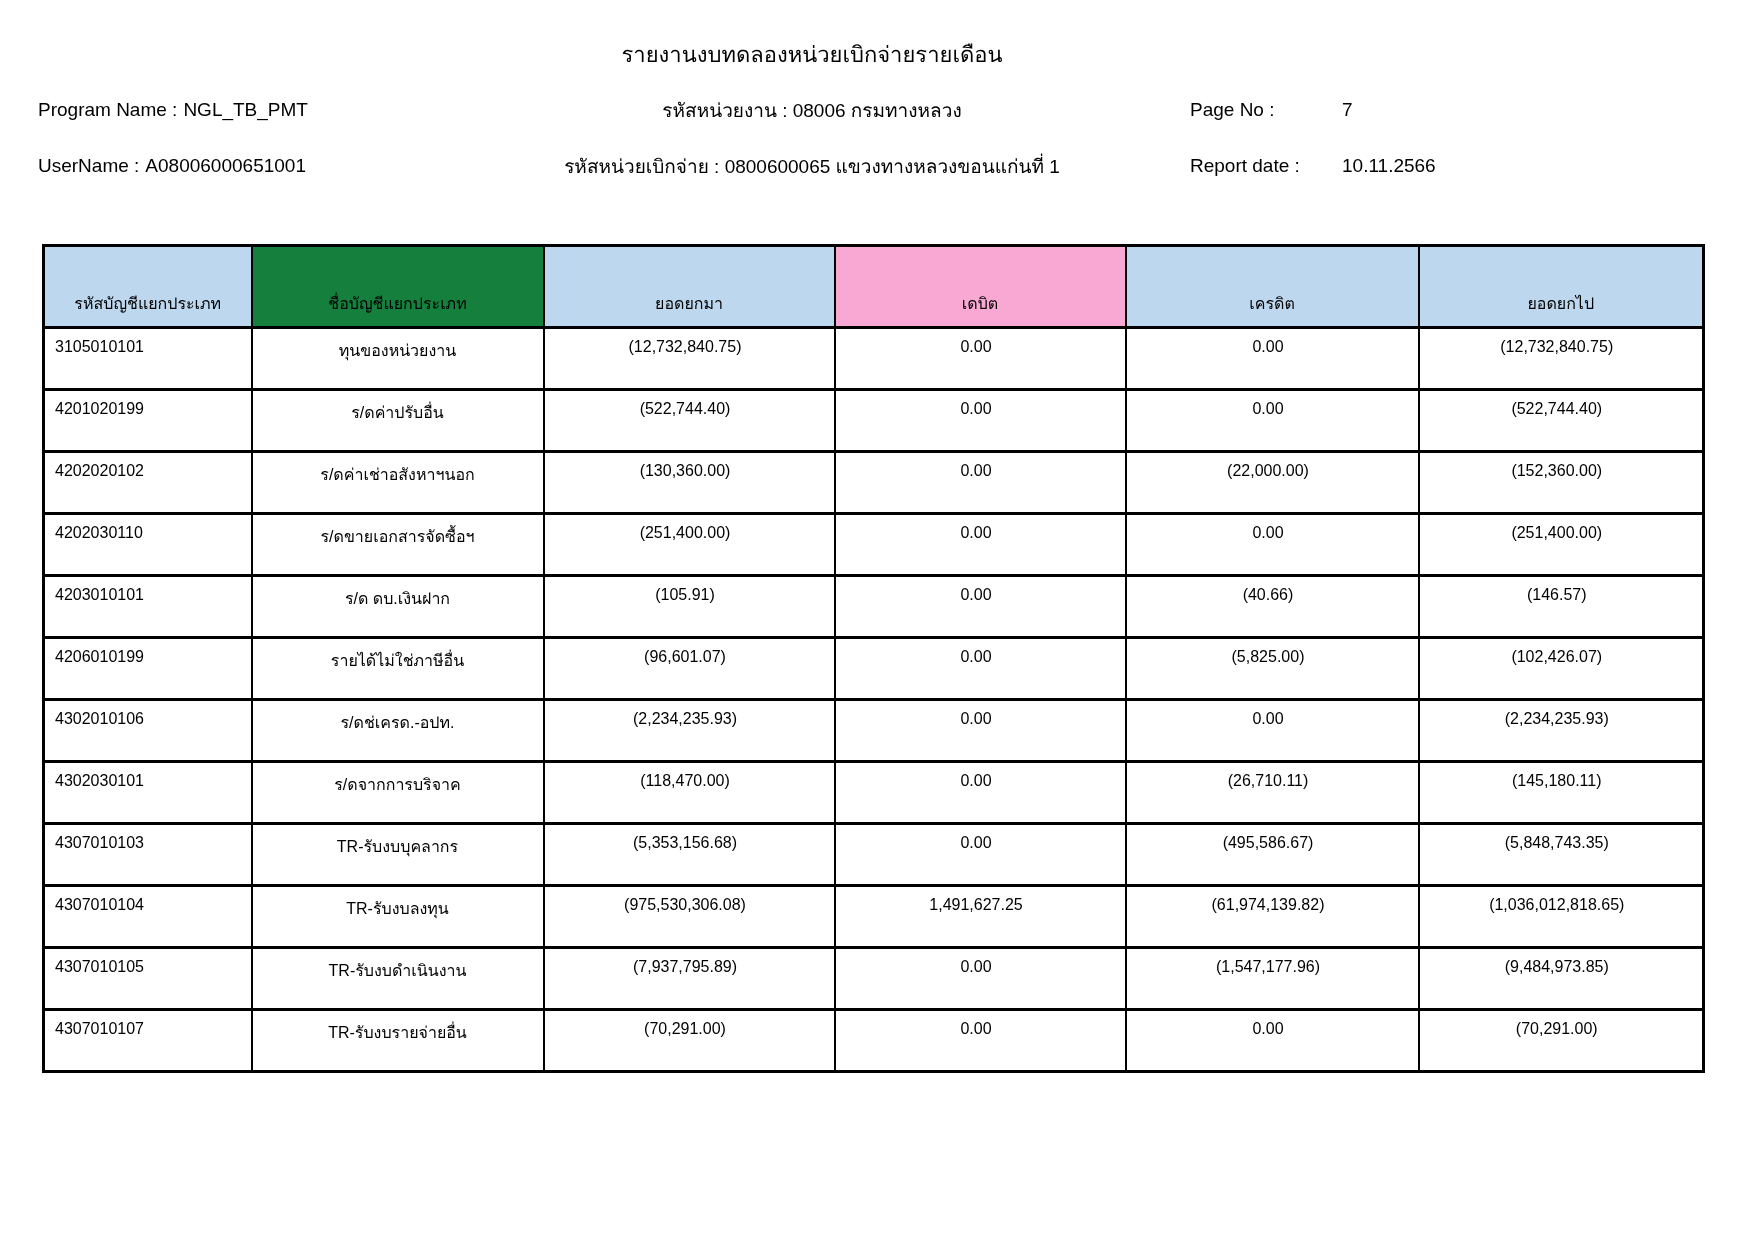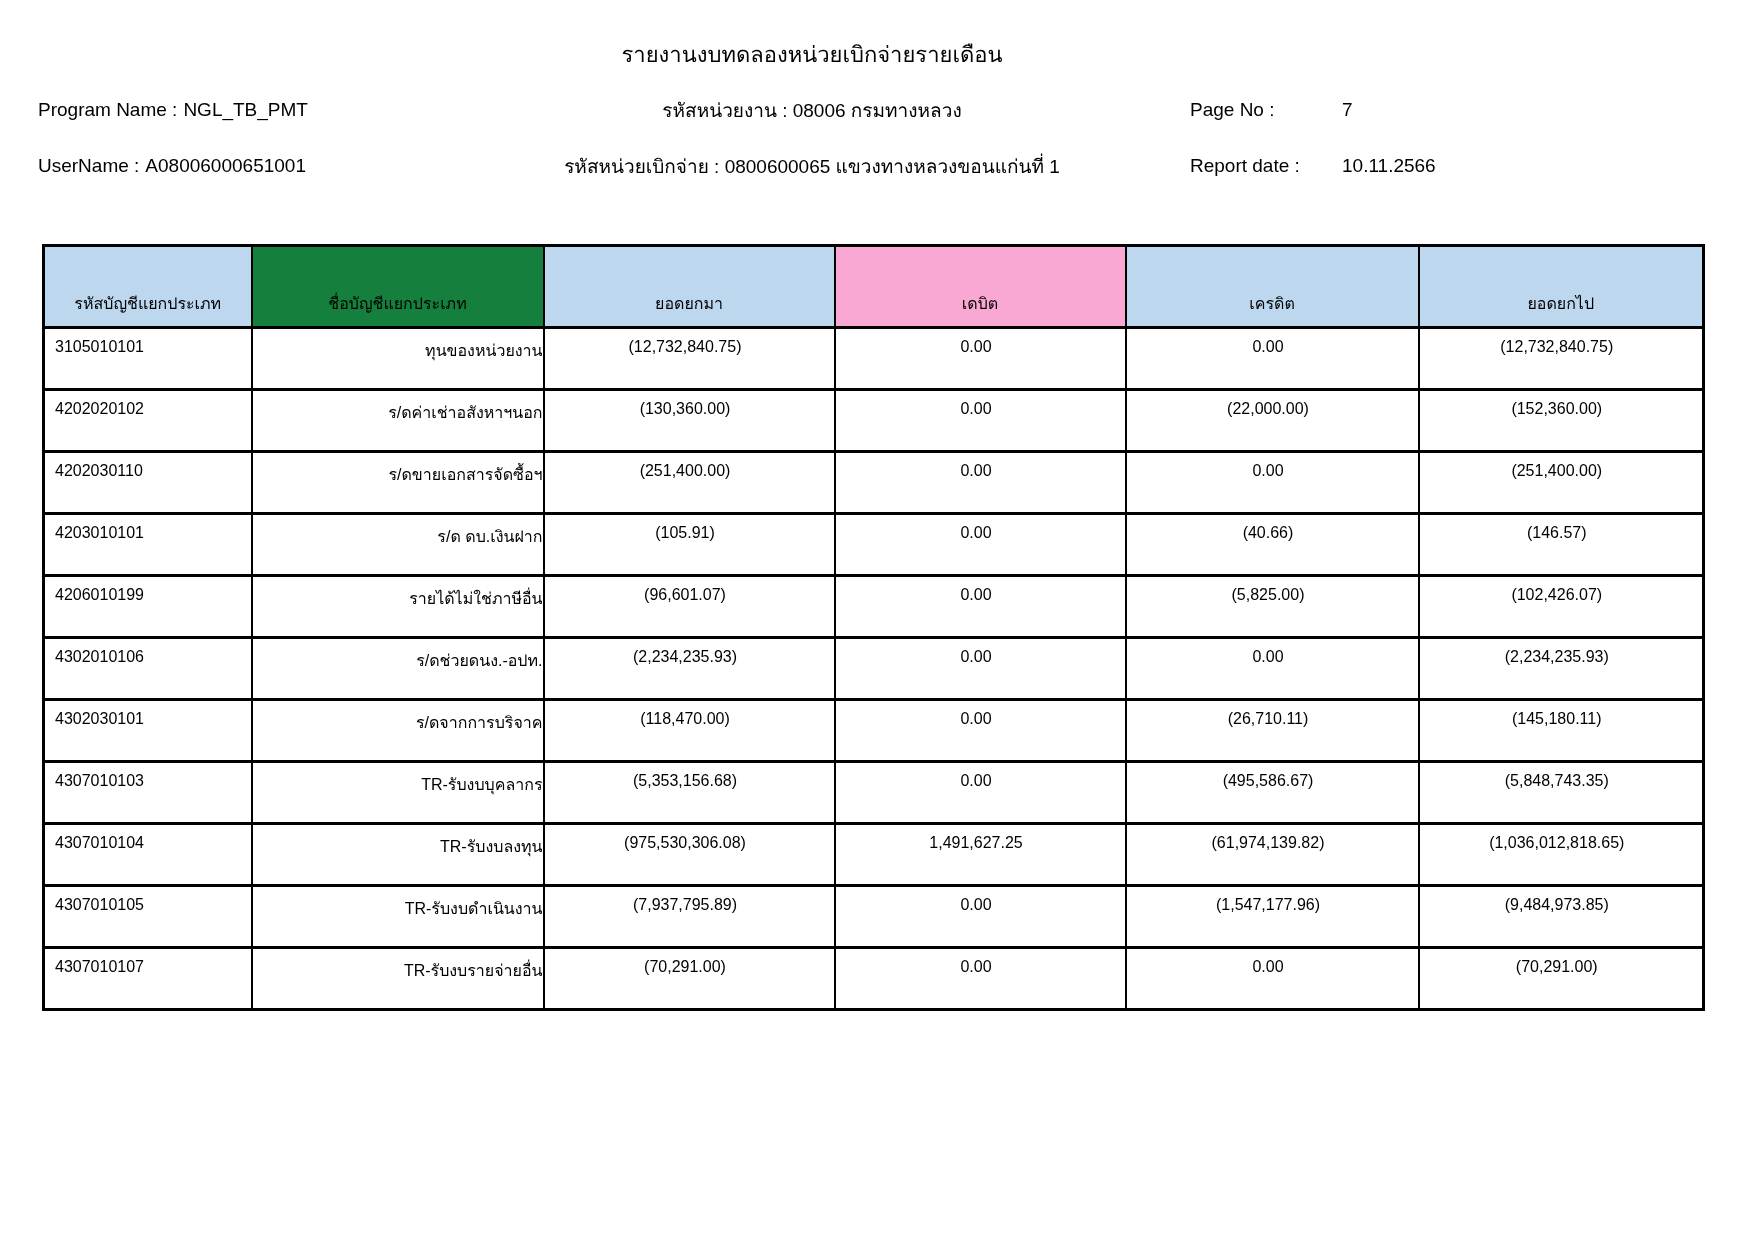--- a/index.html
+++ b/index.html
@@ -46,21 +46,21 @@
     padding-bottom: 10px;
     text-align: center;
     font-weight: normal;
   }
   table.tb td {
     height: 62px;
     vertical-align: top;
     padding-top: 9px;
   }
   td.col0 { text-align: left;  padding-left: 10px; }
-  td.col1 { text-align: right;  padding-left: 0; }
+  td.col1 { text-align: center;  padding-left: 0; }
   td.col2, td.col3, td.col4, td.col5 { text-align: center; padding-right: 8px; }
   col.c0 { width: 208px; }
   col.c1 { width: 292px; }
   col.c2 { width: 291px; }
   col.c3 { width: 291px; }
   col.c4 { width: 293px; }
   col.c5 { width: 285px; }
 </style>
 </head>
 <body>
@@ -120,20 +120,28 @@
     <tbody>
         <tr>
           <td class="col0">3105010101</td>
           <td class="col1">ทุนของหน่วยงาน</td>
           <td class="col2">(12,732,840.75)</td>
           <td class="col3">0.00</td>
           <td class="col4">0.00</td>
           <td class="col5">(12,732,840.75)</td>
         </tr>
         <tr>
+          <td class="col0">4201020199</td>
+          <td class="col1">ร/ดค่าปรับอื่น</td>
+          <td class="col2">(522,744.40)</td>
+          <td class="col3">0.00</td>
+          <td class="col4">0.00</td>
+          <td class="col5">(522,744.40)</td>
+        </tr>
+        <tr>
           <td class="col0">4202020102</td>
           <td class="col1">ร/ดค่าเช่าอสังหาฯนอก</td>
           <td class="col2">(130,360.00)</td>
           <td class="col3">0.00</td>
           <td class="col4">(22,000.00)</td>
           <td class="col5">(152,360.00)</td>
         </tr>
         <tr>
           <td class="col0">4202030110</td>
           <td class="col1">ร/ดขายเอกสารจัดซื้อฯ</td>
@@ -153,21 +161,21 @@
         <tr>
           <td class="col0">4206010199</td>
           <td class="col1">รายได้ไม่ใช่ภาษีอื่น</td>
           <td class="col2">(96,601.07)</td>
           <td class="col3">0.00</td>
           <td class="col4">(5,825.00)</td>
           <td class="col5">(102,426.07)</td>
         </tr>
         <tr>
           <td class="col0">4302010106</td>
-          <td class="col1">ร/ดช่วยดนง.-อปท.</td>
+          <td class="col1">ร/ดช่เครด.-อปท.</td>
           <td class="col2">(2,234,235.93)</td>
           <td class="col3">0.00</td>
           <td class="col4">0.00</td>
           <td class="col5">(2,234,235.93)</td>
         </tr>
         <tr>
           <td class="col0">4302030101</td>
           <td class="col1">ร/ดจากการบริจาค</td>
           <td class="col2">(118,470.00)</td>
           <td class="col3">0.00</td>

